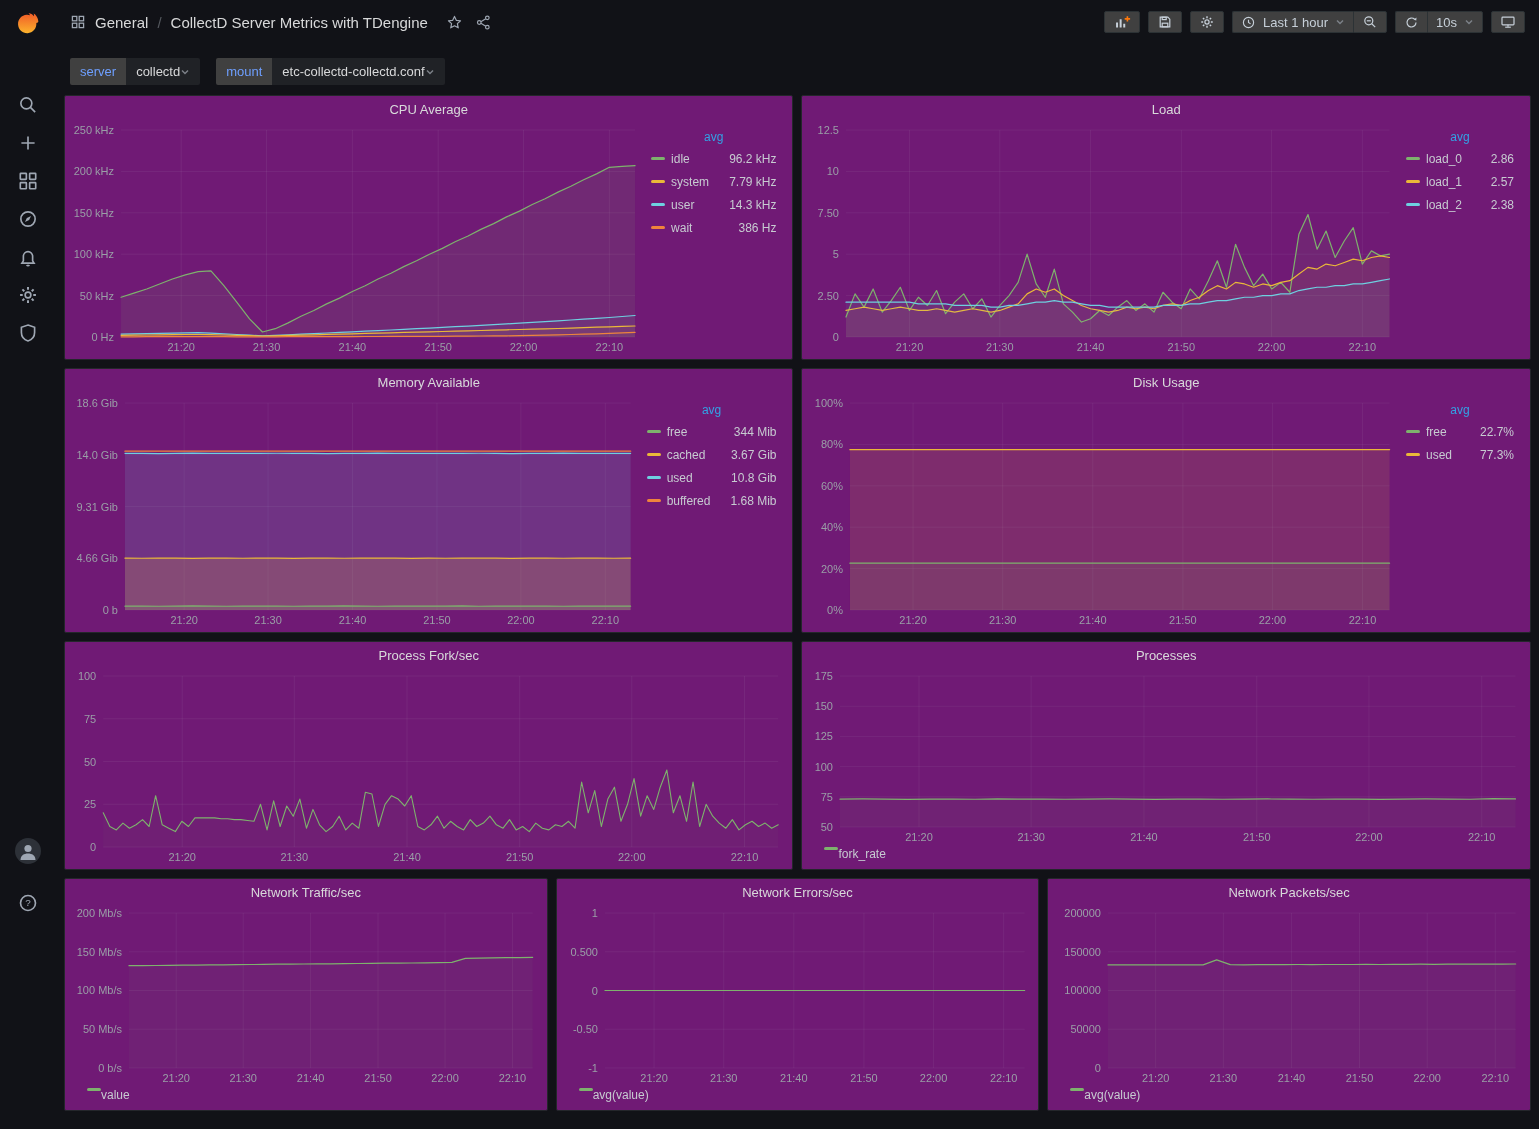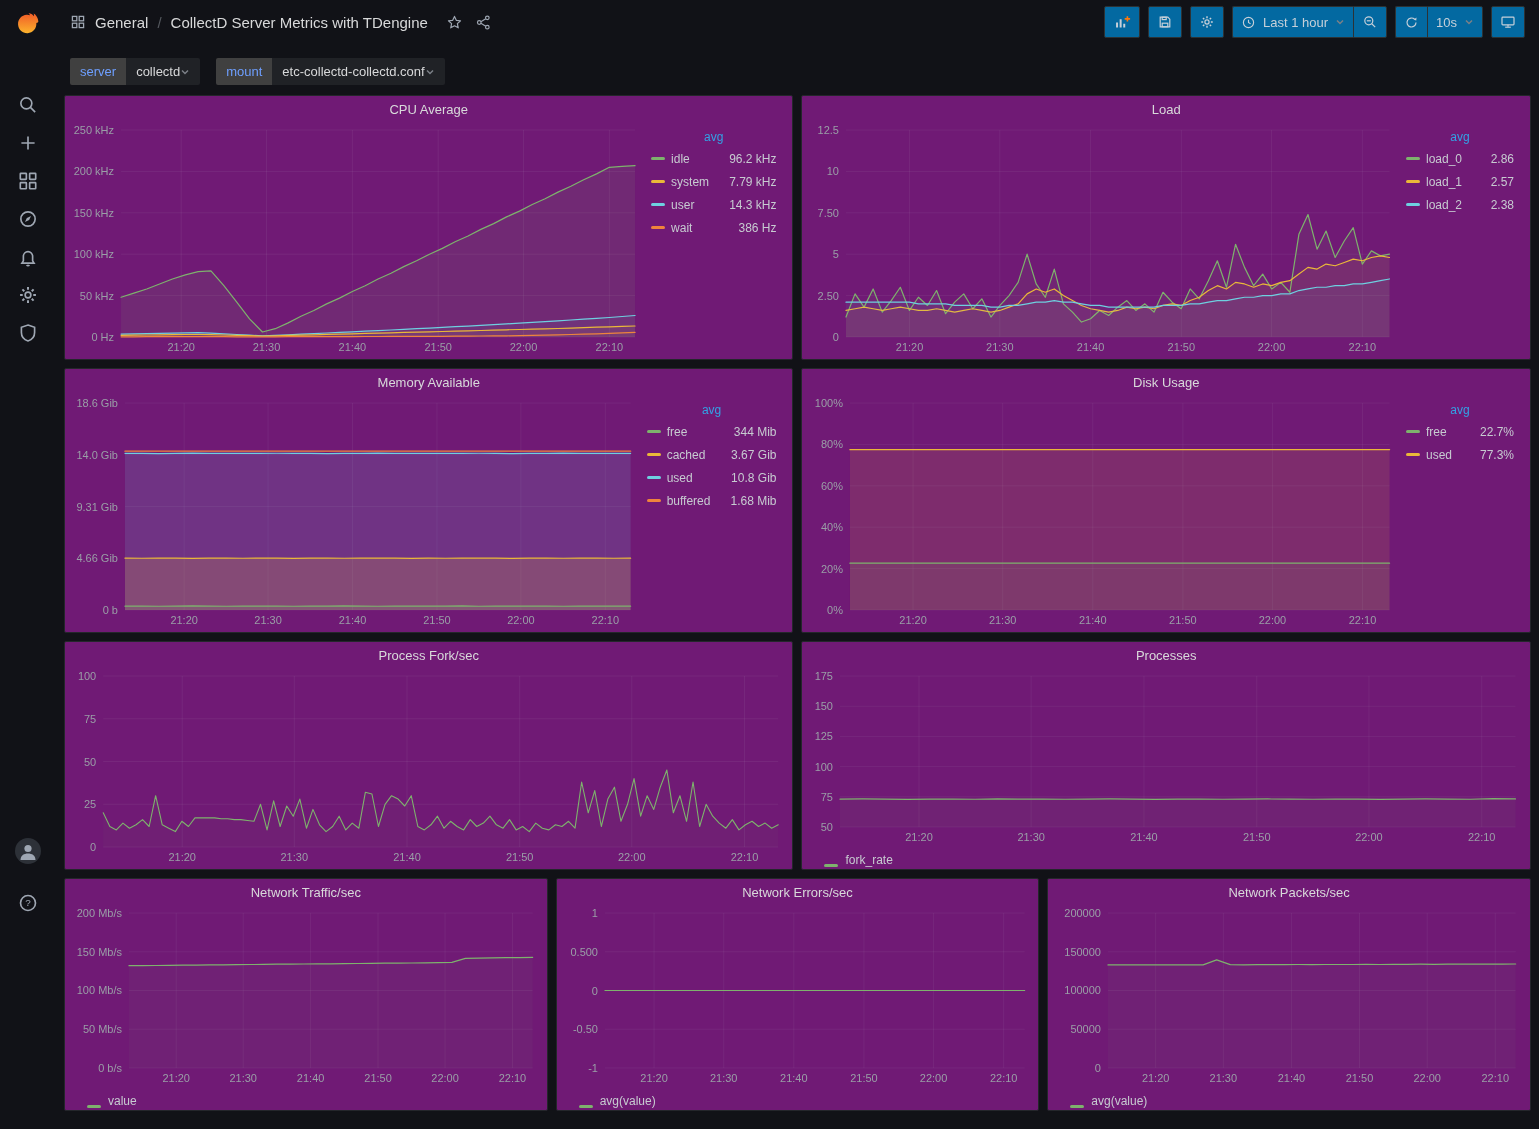--- a/index.html
+++ b/index.html
@@ -15,22 +15,22 @@
     flex-direction:column;align-items:center;gap:14px}
   .icon{display:block}
   
   .main{margin-left:56px;height:100%;display:flex;flex-direction:column}
   .topbar{height:44px;display:flex;align-items:center;padding:0 14px;gap:10px;flex:0 0 auto}
   .crumb{display:flex;align-items:center;gap:9px;font-size:15px;color:#d8d9da}
   .crumb .sep{color:#55595f}
   .crumb-link{cursor:pointer}
   .title-icons{display:flex;align-items:center;gap:12px;margin-left:8px;color:#9fa7b3}
   .tb-right{margin-left:auto;display:flex;align-items:center;gap:8px}
-  .tb-btn{display:flex;align-items:center;gap:7px;height:32px;padding:0 8px;
-    background:#0369a1;border:1px solid #2c3235;border-radius:2px;color:#c7d0d9;
+  .tb-btn{display:flex;align-items:center;gap:7px;height:22px;padding:0 8px;
+    background:#404040;border:1px solid #2c3235;border-radius:2px;color:#c7d0d9;
     font-size:13px;cursor:pointer;white-space:nowrap}
   .tb-join{display:flex}
   .tb-join .tb-btn{border-radius:0}
   .tb-join .tb-btn:first-child{border-radius:2px 0 0 2px;border-right:none}
   .tb-join .tb-btn:last-child{border-radius:0 2px 2px 0}
   
   .vars{display:flex;gap:16px;padding:14px 8px 10px 14px;flex:0 0 auto}
   .var{display:flex;height:27px;font-size:13px}
   .var-label{display:flex;align-items:center;padding:0 10px;background:#404040;
     color:#6e9fff;border-radius:2px 0 0 2px}
@@ -50,21 +50,21 @@
   svg.chart{flex:1 1 auto;min-width:0;min-height:0;display:block;cursor:crosshair}
   .panel-body:not(.col) svg.chart{height:100%}
   .panel-body.col svg.chart{width:100%}
   
   .legend-right{flex:0 0 auto;min-width:126px;padding:8px 12px 0 6px;font-size:12px}
   .lg-head{text-align:center;color:#33a2e5;margin-bottom:3px;cursor:pointer}
   .lg-row{display:flex;align-items:center;gap:6px;height:23px}
   .sw{width:14px;height:3px;border-radius:2px;flex:0 0 auto}
   .lg-name{color:#c7cbd1;cursor:pointer}
   .lg-val{margin-left:auto;color:#c7cbd1;padding-left:14px}
-  .legend-bottom{height:20px;flex:0 0 auto;display:flex;align-items:flex-end;gap:7px;
+  .legend-bottom{height:20px;flex:0 0 auto;display:flex;align-items:flex-start;
     padding-left:18px;font-size:12px;color:#c7cbd1}
 </style>
 </head>
 <body>
 
 <nav class="sidebar">
   <svg class="logo" viewBox="0 0 32 32">
     <defs>
         <linearGradient id="glg" x1="0" y1="1" x2="0" y2="0">
       <stop offset="0" stop-color="#fcb32c"></stop>

